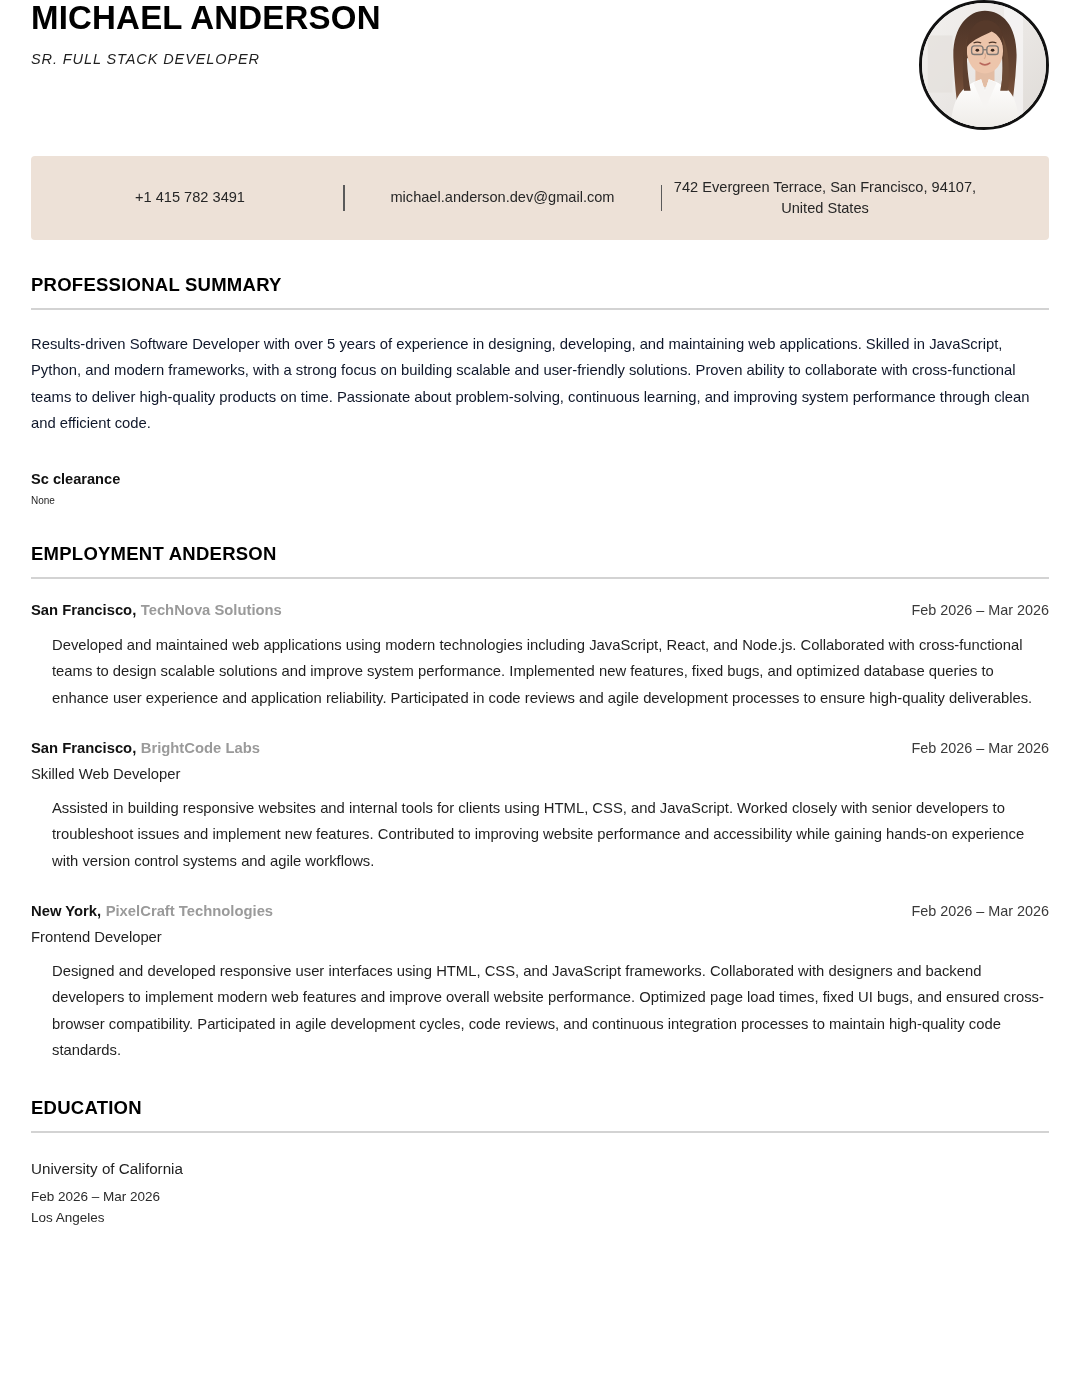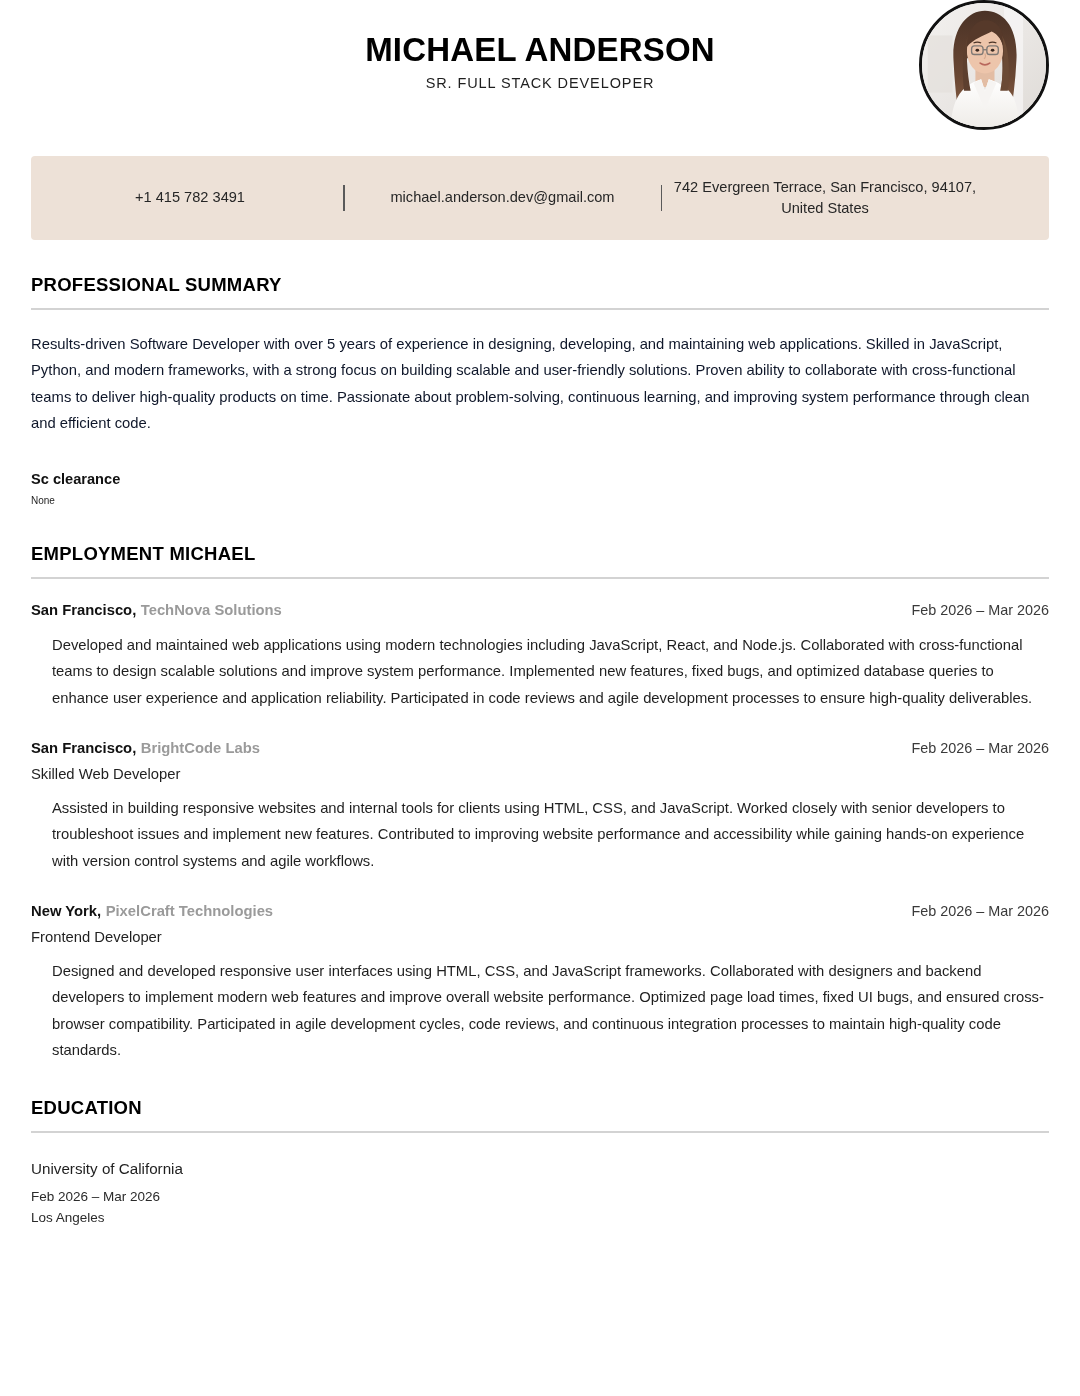--- a/index.html
+++ b/index.html
@@ -18,36 +18,35 @@
     width: 1080px;
     height: 1396px;
     padding: 0 31px;
     background: #ffffff;
     overflow: hidden;
   }
 
   
   .header {
     position: relative;
-    padding-top: 32px;
     min-height: 130px;
-    text-align: center;
   }
   .name {
     font-size: 33px;
     font-weight: bold;
     letter-spacing: 0.2px;
     line-height: 1.12;
     color: #000000;
   }
   .job-title {
-    margin-top: 6px;
+    margin-top: 14px;
     font-size: 14.5px;
     letter-spacing: 0.9px;
     color: #1f1f1f;
+    font-style: italic;
   }
   .avatar {
     position: absolute;
     right: 0px;
     top: 0px;
     width: 130px;
     height: 130px;
     border-radius: 50%;
     border: 3px solid #111111;
     overflow: hidden;
@@ -253,21 +252,21 @@
     <div class="section-title">PROFESSIONAL SUMMARY</div>
     <div class="section-rule"></div>
     <div class="summary-text">Results-driven Software Developer with over 5 years of experience in designing, developing, and maintaining web applications. Skilled in JavaScript, Python, and modern frameworks, with a strong focus on building scalable and user-friendly solutions. Proven ability to collaborate with cross-functional teams to deliver high-quality products on time. Passionate about problem-solving, continuous learning, and improving system performance through clean and efficient code.</div>
     <div class="clearance">
       <div class="clearance-label">Sc clearance</div>
       <div class="clearance-value">None</div>
     </div>
   </div>
 
   <div class="section">
-    <div class="section-title">EMPLOYMENT MICHAEL</div>
+    <div class="section-title">EMPLOYMENT ANDERSON</div>
     <div class="section-rule"></div>
 
     <div class="jobs">
 
       <div class="job">
         <div class="job-head">
           <div>
             <span class="job-loc">San Francisco,</span>
             <span class="job-company">TechNova Solutions</span>
           </div>

